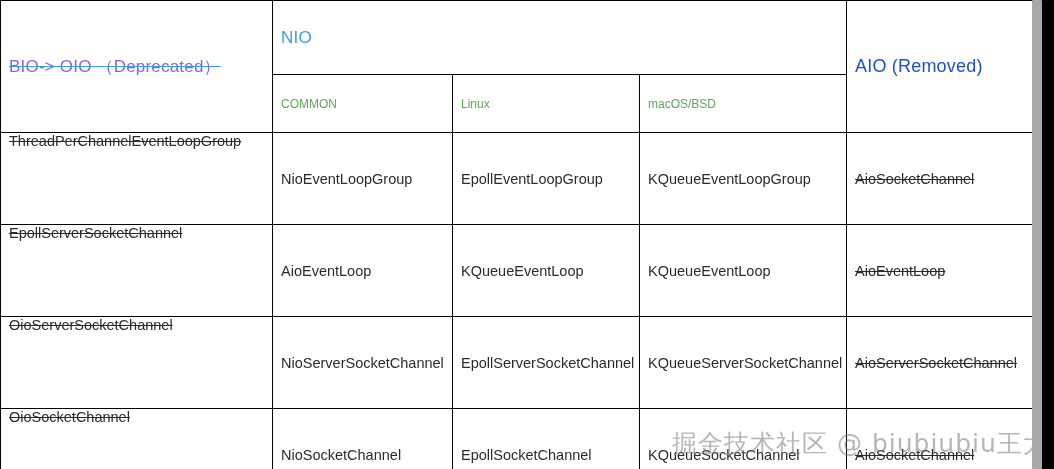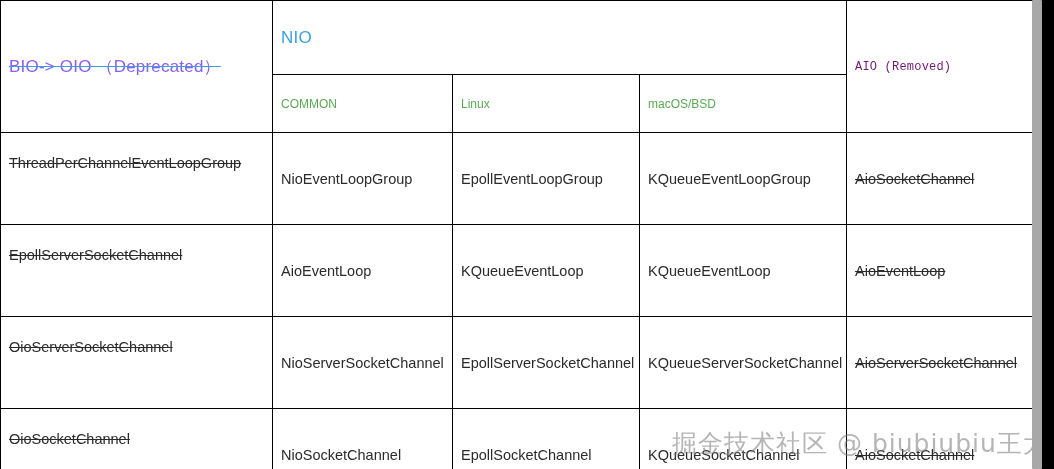--- a/index.html
+++ b/index.html
@@ -72,44 +72,42 @@
   .hdr-bio {
     color: #8b5cf6;
     font-size: 17px;
     text-align: left;
     text-decoration: line-through;
     text-decoration-color: #3aa0e0;
     letter-spacing: 0.2px;
     padding-left: 8px;
   }
   .hdr-aio {
-    color: #701a75;
-    font-size: 12px;
+    color: #1d4ed8;
+    font-size: 18px;
     text-align: center;
     letter-spacing: 0.2px;
-    font-family: Liberation Mono, monospace;
   }
   .hdr-sub {
     color: #5aab53;
     font-size: 12px;
     text-align: center;
   }
 
   
   .cell {
     color: #2b2b2b;
     font-size: 14.5px;
   }
   .cell.strike {
     text-decoration: line-through;
     text-decoration-color: #2b2b2b;
   }
   .cell.top-align {
     vertical-align: top;
-    padding-top: 22px;
   }
 
   tr.data-row { height: 92px; }
   tr.hdr-top  { height: 74px; }
   tr.hdr-sub-row { height: 58px; }
 
   
   .watermark {
     position: absolute;
     left: 672px;

